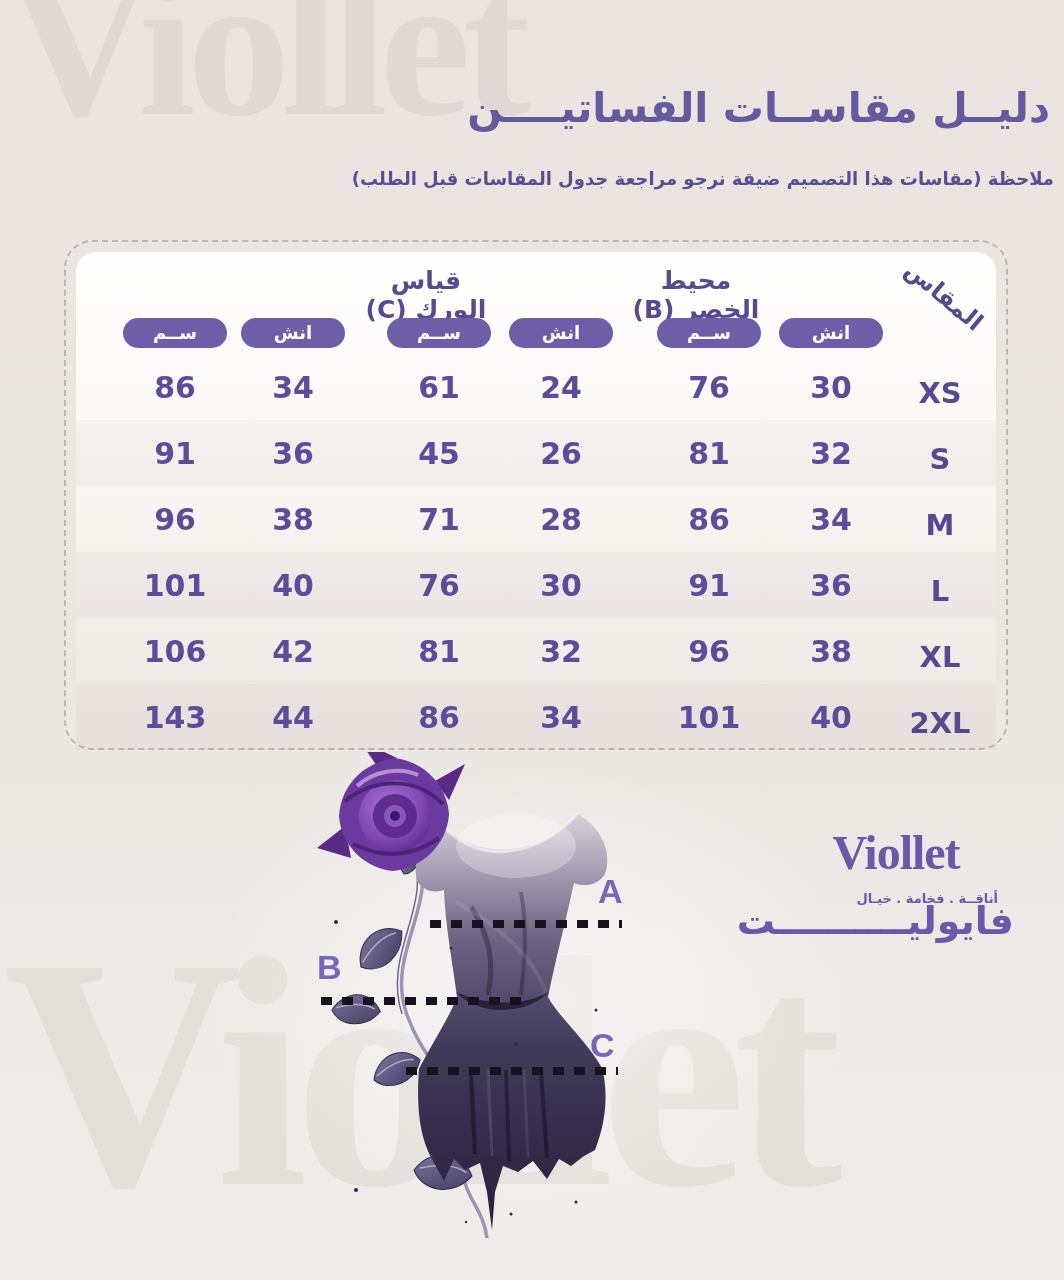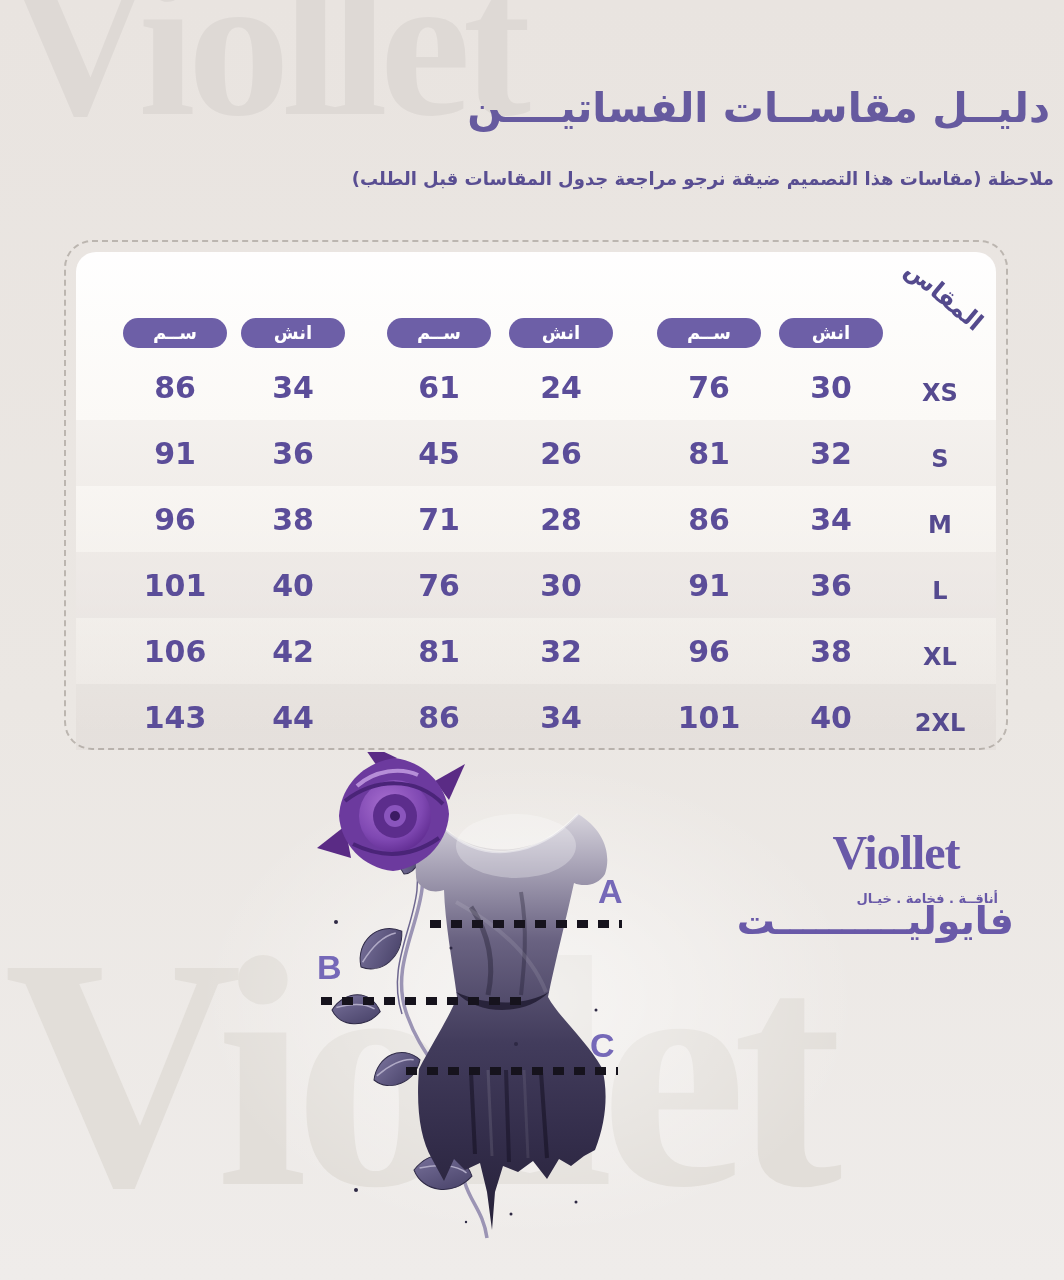--- a/index.html
+++ b/index.html
@@ -29,21 +29,21 @@
              padding-top:14px;box-sizing:border-box;}
   .grid-row{display:grid;direction:rtl;align-items:center;padding-right:8px;
             grid-template-columns:96px 122px 122px 26px 122px 122px 26px 118px 118px;}
   .group-row{height:46px;}
   .group-label{grid-column:span 2;text-align:center;font-size:25px;font-weight:800;color:#564b91;direction:rtl;}
   .pill-row{height:42px;}
   .pill{width:104px;height:30px;margin:0 auto;border-radius:16px;background:#6d5fa7;color:#ffffff;
         font-size:18px;font-weight:700;line-height:29px;text-align:center;direction:rtl;}
   .rows .grid-row{height:66px;font-size:30px;font-weight:700;color:#5b4d99;text-align:center;}
   .rows .grid-row:nth-child(even){background:rgba(125,115,105,0.055);}
-  .size-cell{font-size:24px;font-weight:800;color:#554a8f;margin-top:11px;}
+  .size-cell{font-size:29px;font-weight:800;color:#554a8f;margin-top:11px;}
   .size-rotated{position:absolute;top:30px;right:4px;width:96px;transform:rotate(40deg);
                 color:#544a8d;font-size:24px;font-weight:800;direction:rtl;text-align:center;}
   
   .mline{position:absolute;height:8px;
          background:repeating-linear-gradient(90deg,#16131d 0 11px,transparent 11px 21px);}
   .mline-a{left:430px;top:920px;width:192px;}
   .mline-b{left:321px;top:997px;width:206px;}
   .mline-c{left:406px;top:1067px;width:212px;}
   .mlabel{position:absolute;font-family:"Liberation Sans",sans-serif;font-size:34px;font-weight:800;color:#7568b8;}
   .mlabel-a{left:598px;top:872px;}
@@ -69,21 +69,23 @@
   <div class="title">دليــل مقاســات الفساتيــــن</div>
   <div class="note">ملاحظة (مقاسات هذا التصميم ضيقة نرجو مراجعة جدول المقاسات قبل الطلب)</div>
 
   <div class="size-panel">
     <div class="size-card">
       <div class="size-rotated">المقاس</div>
 
       <div class="grid-row group-row">
         <div></div>
         <div></div>
-        <div></div>
+        <div class="group-label">محيط الخصر (B)</div>
+        <div></div>
+        <div class="group-label">قياس الورك (C)</div>
       </div>
 
       <div class="grid-row pill-row">
         <div></div>
         <div>
             <div class="pill">انش</div>
           </div>
         <div>
             <div class="pill">ســم</div>
           </div>

